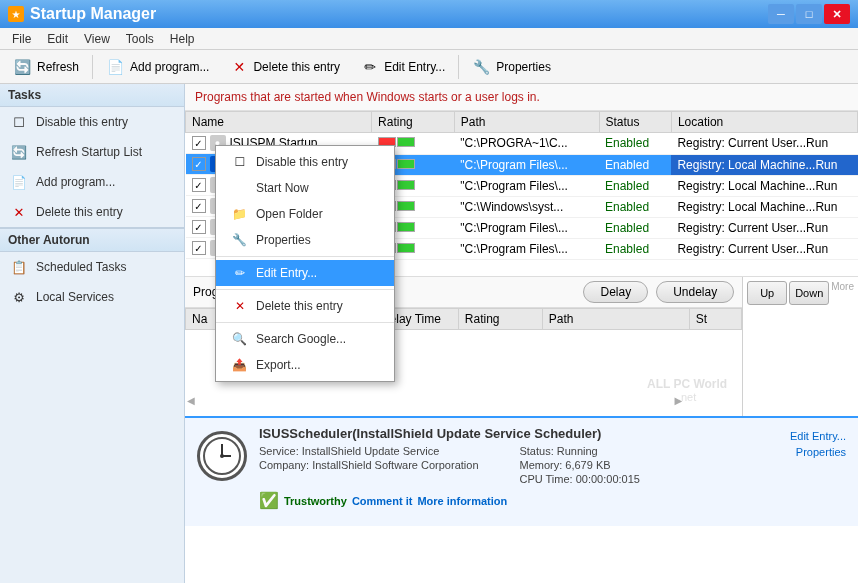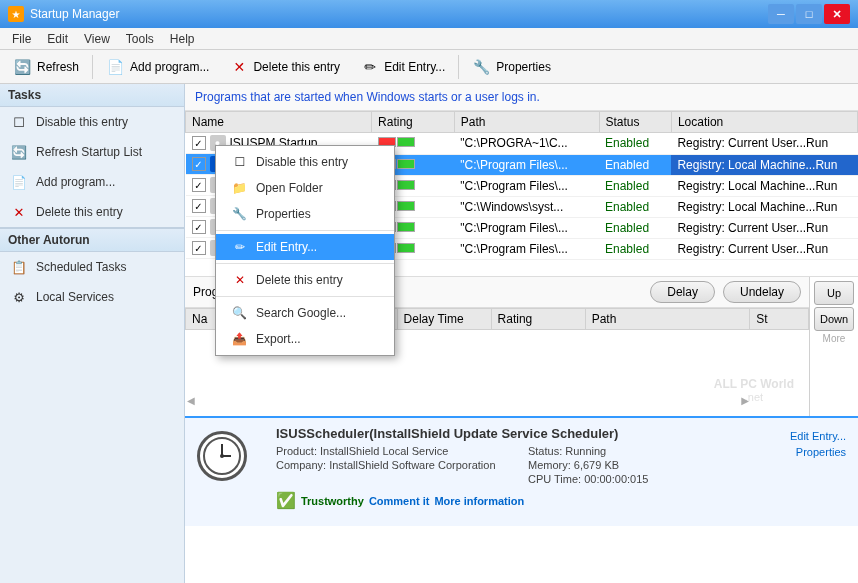--- a/index.html
+++ b/index.html
@@ -2,21 +2,21 @@
 <html><head>
   <meta charset="utf-8">
   <style>
     * { margin: 0; padding: 0; box-sizing: border-box; }
     body { font-family: 'Segoe UI', Tahoma, sans-serif; font-size: 12px; background: #f0f0f0; width: 858px; height: 583px; overflow: hidden; }
     
     
     .title-bar { background: linear-gradient(to bottom, #6db3f2, #3a8ee6); height: 28px; display: flex; align-items: center; justify-content: space-between; padding: 0 8px; }
     .title-bar-left { display: flex; align-items: center; gap: 6px; }
     .title-bar-icon { width: 16px; height: 16px; background: #ff9900; border-radius: 2px; font-size: 10px; display: flex; align-items: center; justify-content: center; color: white; }
-    .title-bar-title { color: white; font-size: 12px; font-weight: normal; }
+    .title-bar-title { color: white; font-size: 16px; font-weight: bold; }
     .title-bar-controls { display: flex; gap: 2px; }
     .title-btn { width: 26px; height: 20px; border: none; cursor: pointer; font-size: 11px; display: flex; align-items: center; justify-content: center; border-radius: 2px; }
     .title-btn-min { background: #5a9de6; color: white; }
     .title-btn-max { background: #5a9de6; color: white; }
     .title-btn-close { background: #e81123; color: white; font-weight: bold; }
     
     
     .menu-bar { background: #f5f5f5; border-bottom: 1px solid #d0d0d0; height: 22px; display: flex; align-items: center; padding: 7px 4px; }
     .menu-item { padding: 2px 8px; cursor: pointer; font-size: 12px; color: #333; }
     
@@ -32,54 +32,54 @@
     
     .sidebar { width: 185px; background: #e8f0f8; border-right: 1px solid #c0d0e0; padding: 0; flex-shrink: 0; }
     .sidebar-section { border-bottom: 1px solid #c0d0e0; }
     .sidebar-section-title { background: linear-gradient(to bottom, #e0ecf8, #d0e4f4); padding: 4px 8px; font-weight: bold; font-size: 12px; color: #333; border-bottom: 1px solid #c0d0e0; }
     .sidebar-item { display: flex; align-items: center; gap: 8px; padding: 6px 10px; cursor: pointer; color: #333; font-size: 12px; }
     .sidebar-icon { width: 18px; height: 18px; display: flex; align-items: center; justify-content: center; font-size: 13px; flex-shrink: 0; }
     .sidebar-other-title { background: linear-gradient(to bottom, #e0ecf8, #d0e4f4); padding: 4px 8px; font-weight: bold; font-size: 12px; color: #333; border-bottom: 1px solid #c0d0e0; border-top: 1px solid #c0d0e0; }
     
     
     .content { flex: 1; display: flex; flex-direction: column; background: white; overflow: hidden; }
-    .content-header { padding: 6px 10px; font-size: 12px; color: #1d4ed8; border-bottom: 1px solid #e0e0e0; background: #f9f9f9; }
+    .content-header { padding: 6px 10px; font-size: 12px; color: #b91c1c; border-bottom: 1px solid #e0e0e0; background: #f9f9f9; }
     
     
     .table-container { flex: 1; overflow: auto; position: relative; }
     table { width: 100%; border-collapse: collapse; font-size: 12px; }
     th { background: #e8e8e8; border: 1px solid #d0d0d0; padding: 3px 6px; text-align: left; font-weight: normal; position: sticky; top: 0; white-space: nowrap; }
     td { border-bottom: 1px solid #f0f0f0; padding: 2px 6px; white-space: nowrap; overflow: hidden; max-width: 180px; text-overflow: ellipsis; }
     .row-selected { background: #3399ff !important; color: white; }
     .row-selected td { color: white; }
     
     
     .context-menu { position: absolute; top: 145px; left: 215px; background: white; border: 1px solid #999; box-shadow: 3px 3px 8px rgba(0,0,0,0.3); z-index: 100; width: 180px; padding: 3px 0; }
     .ctx-item { display: flex; align-items: center; gap: 8px; padding: 5px 16px; cursor: pointer; font-size: 12px; color: #333; }
     .ctx-item-highlighted { background: #3399ff; color: white; }
     .ctx-separator { height: 1px; background: #e0e0e0; margin: 3px 0; }
     .ctx-icon { width: 16px; height: 16px; display: flex; align-items: center; justify-content: center; font-size: 12px; }
     
     
     .bottom-panel { height: 110px; border-top: 2px solid #3399ff; background: #f0f6ff; display: flex; padding: 8px 12px; gap: 12px; }
     .bottom-clock-icon { width: 50px; height: 50px; border-radius: 50%; border: 3px solid #555; display: flex; align-items: center; justify-content: center; position: relative; flex-shrink: 0; margin-top: 5px; background: white; }
-    .bottom-info { flex: 1; margin-left: 17px; }
+    .bottom-info { flex: 1; }
     .bottom-title { font-weight: bold; font-size: 13px; color: #333; margin-bottom: 4px; }
     .bottom-details { display: grid; grid-template-columns: 1fr 1fr; gap: 2px; font-size: 11px; color: #444; }
     .bottom-trustworthy { display: flex; align-items: center; gap: 5px; margin-top: 6px; color: #006600; font-size: 11px; font-weight: bold; }
     .trust-icon { color: #00aa00; font-size: 16px; }
     .comment-link { color: #0066cc; cursor: pointer; font-size: 11px; text-decoration: none; }
     .bottom-actions { display: flex; flex-direction: column; gap: 4px; align-items: flex-end; padding-top: 4px; }
     .bottom-link { color: #0066cc; cursor: pointer; font-size: 11px; text-decoration: none; }
     
     
     .watermark { position: absolute; bottom: 120px; right: 20px; opacity: 0.3; font-size: 10px; color: #666; text-align: center; }
     
     
-    .updown-btns { display: flex; flex-direction: column; gap: 2px; padding: 4px; border-left: 1px solid #d0d0d0; }
+    .updown-btns { display: flex; flex-direction: row; gap: 2px; padding: 4px; border-left: 1px solid #d0d0d0; }
     .updown-btn { width: 40px; height: 24px; background: linear-gradient(to bottom, #f5f5f5, #e0e0e0); border: 1px solid #aaa; border-radius: 3px; cursor: pointer; font-size: 11px; display: flex; align-items: center; justify-content: center; }
     
     
     .second-table-area { height: 140px; border-top: 1px solid #ddd; position: relative; display: flex; overflow: hidden; }
     .second-table-inner { flex: 1; overflow: hidden; }
     
     .delay-area { background: #f9f9f9; border-bottom: 1px solid #ddd; padding: 4px 8px; display: flex; align-items: center; gap: 8px; font-size: 12px; }
     .delay-btn { padding: 3px 16px; background: linear-gradient(to bottom, #f5f5f5, #e0e0e0); border: 1px solid #aaa; border-radius: 11px; cursor: pointer; font-size: 12px; }
   </style>
 </head>
@@ -322,21 +322,21 @@
         <svg width="40" height="40" viewBox="0 0 40 40">
           <circle cx="20" cy="20" r="18" fill="white" stroke="#555" stroke-width="2"></circle>
           <line x1="20" y1="20" x2="20" y2="8" stroke="#333" stroke-width="2"></line>
           <line x1="20" y1="20" x2="29" y2="20" stroke="#333" stroke-width="2"></line>
           <circle cx="20" cy="20" r="2" fill="#333"></circle>
         </svg>
       </div>
       <div class="bottom-info">
         <div class="bottom-title">ISUSScheduler(InstallShield Update Service Scheduler)</div>
         <div class="bottom-details">
-          <span>Product: InstallShield Local Service</span>
+          <span>Service: InstallShield Update Service</span>
           <span>Status: Running</span>
           <span>Company: InstallShield Software Corporation</span>
           <span>Memory: 6,679 KB</span>
           <span></span>
           <span>CPU Time: 00:00:00:015</span>
         </div>
         <div class="bottom-trustworthy">
           <span class="trust-icon">✅</span>
           <span>Trustworthy</span>
           <a class="comment-link">Comment it</a>
@@ -350,20 +350,24 @@
     </div>
   </div>
 </div>
 
 <div class="context-menu" id="context-menu">
   <div class="ctx-item">
     <span class="ctx-icon">☐</span>
     <span>Disable this entry</span>
   </div>
   <div class="ctx-item">
+    <span class="ctx-icon"></span>
+    <span>Start Now</span>
+  </div>
+  <div class="ctx-item">
     <span class="ctx-icon">📁</span>
     <span>Open Folder</span>
   </div>
   <div class="ctx-item">
     <span class="ctx-icon">🔧</span>
     <span>Properties</span>
   </div>
   <div class="ctx-separator"></div>
   <div class="ctx-item ctx-item-highlighted">
     <span class="ctx-icon">✏</span>

